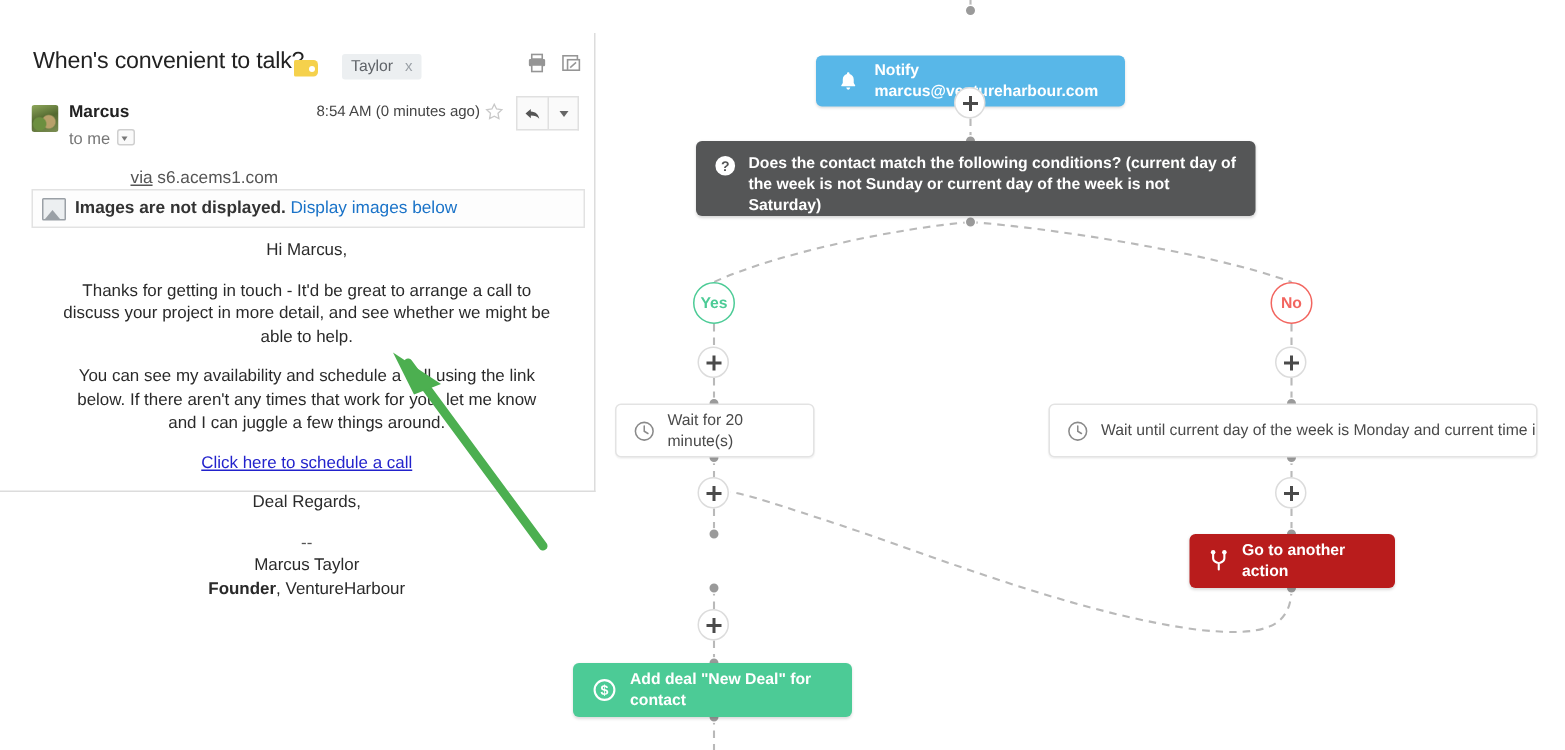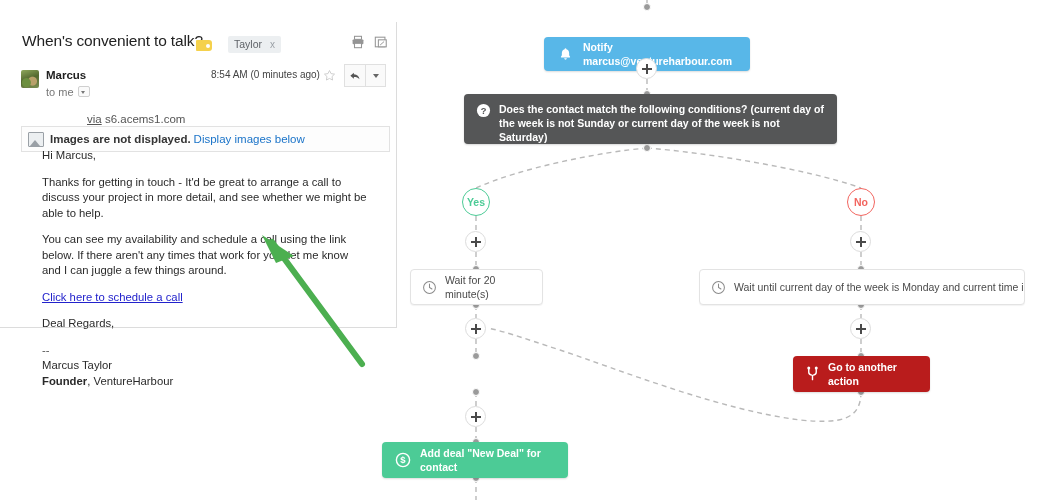--- a/index.html
+++ b/index.html
@@ -238,25 +238,26 @@
   }
   .images-bar .lnk {
     color: #1a73c8;
     font-weight: normal;
     margin-left: 3px;
   }
 
   .email-body {
     position: absolute;
     left: 42px;
-    top: 126px;
+    top: 138px;
     width: 325px;
     font-size: 11.3px;
     line-height: 15.5px;
     color: #2a2a2a;
+    text-align: center;
   }
   .email-body p { margin: 0 0 11px 0; }
   .email-body .sched-link {
     color: #2222cc;
     text-decoration: underline;
     margin-top: 24px;
   }
   .email-body .sig-dashes { color: #555; }
   .email-body .sig-name { color: #2a2a2a; }
   .email-body .sig-role b { font-weight: bold; }

